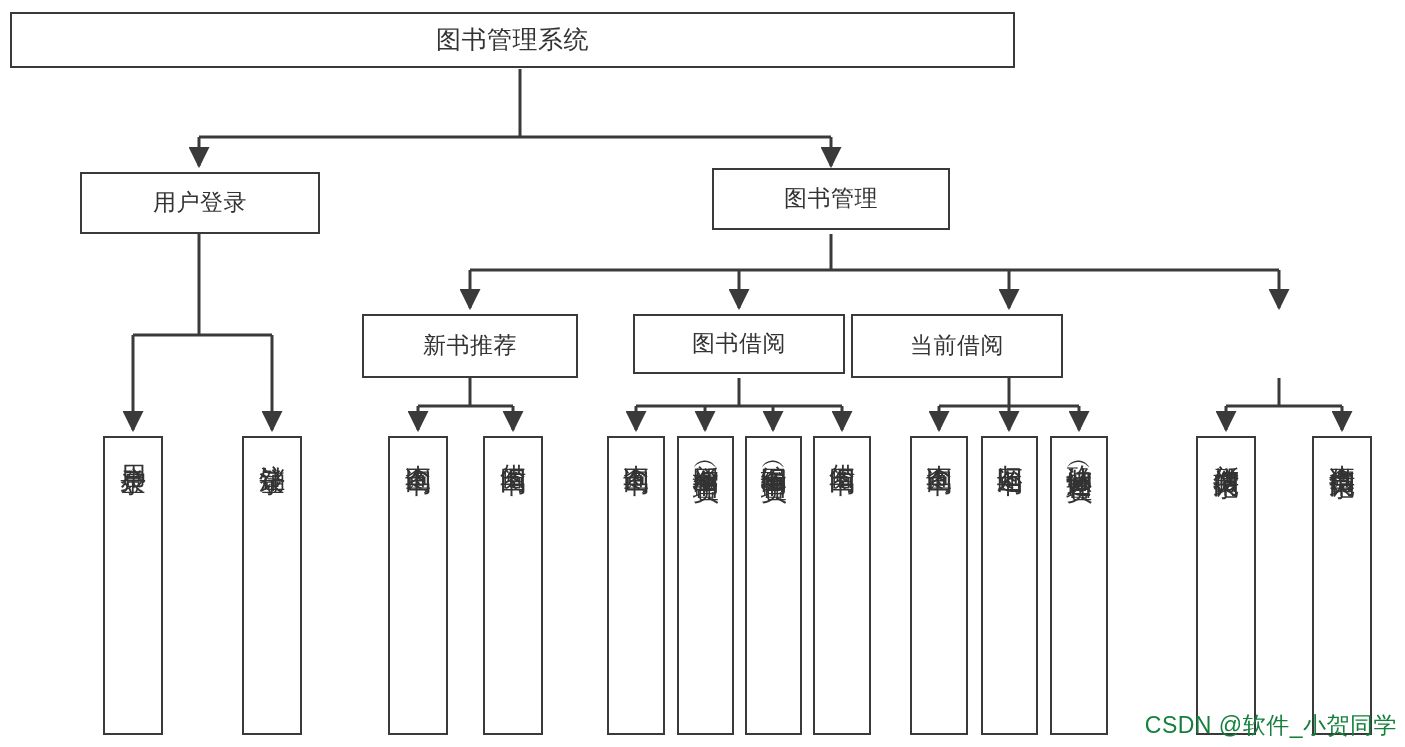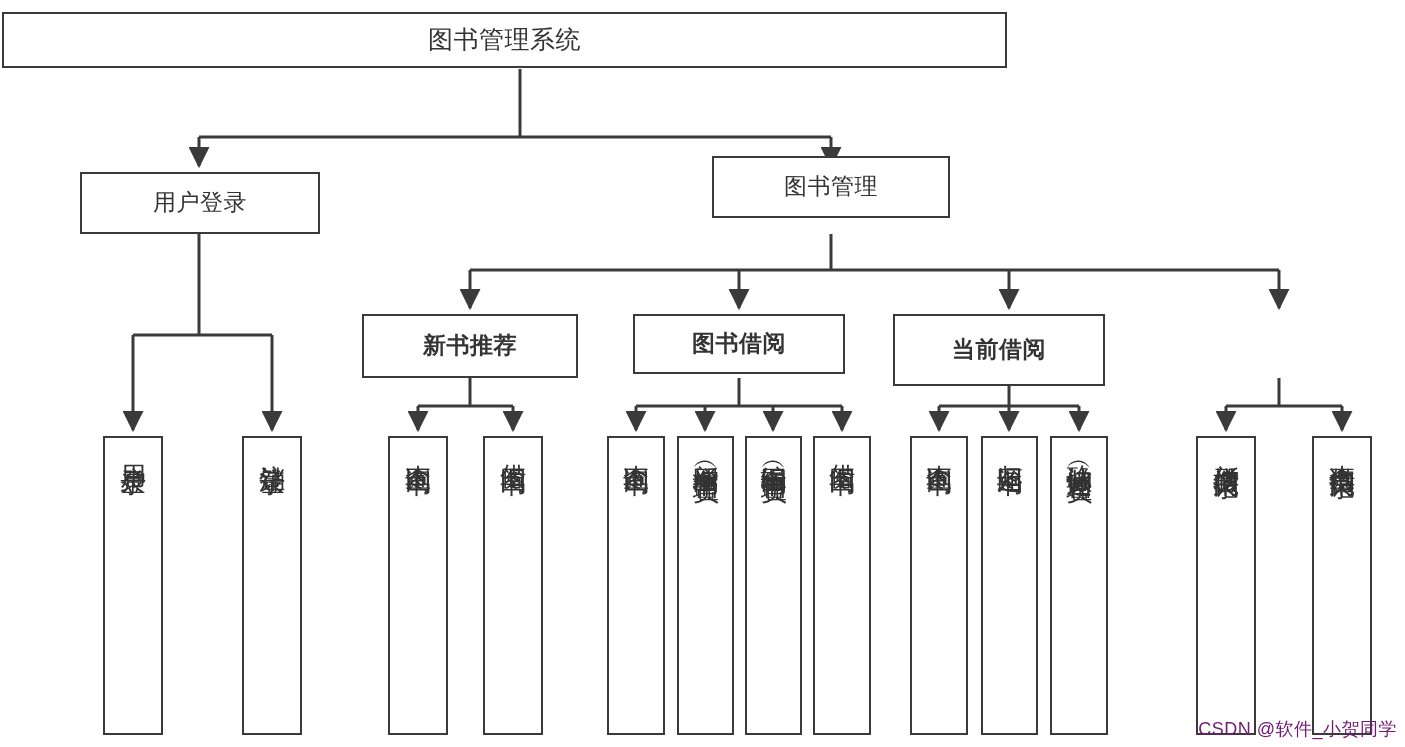--- a/index.html
+++ b/index.html
@@ -29,43 +29,43 @@
   .node .lbl{
     display:block;
     text-align:center;
     line-height:1.18;
     color:#333333;
     letter-spacing:0.5px;
   }
 
   .root .lbl{font-size:25px;}
   .lvl2 .lbl{font-size:23px;}
-  .lvl3 .lbl{font-size:23px;font-weight:bold;}
+  .lvl3 .lbl{font-size:23px;}
 
   
   .leaf{
     align-items:flex-start;
     justify-content:center;
     padding-top:6px;
   }
   .leaf .lbl{
     writing-mode:vertical-rl;
     text-orientation:upright;
     font-size:26px;
     line-height:1.05;
     letter-spacing:2px;
     white-space:nowrap;
     color:#333333;
   }
 
   .watermark{
     position:absolute;
     right:8px;bottom:6px;
-    font-size:18px;
-    color:#701a75;
+    font-size:23px;
+    color:#15803d;
     letter-spacing:0.5px;
     z-index:5;
     white-space:nowrap;
   }
 </style>
 </head>
 <body>
 
 <div id="canvas">
 
@@ -112,38 +112,38 @@
       <path d="M 1009 406 L 1009 430" marker-end="url(#arrow)"></path>
       <path d="M 1079 406 L 1079 430" marker-end="url(#arrow)"></path>
 
       <path d="M 1279 378 L 1279 406"></path>
       <path d="M 1226 406 L 1342 406"></path>
       <path d="M 1226 406 L 1226 430" marker-end="url(#arrow)"></path>
       <path d="M 1342 406 L 1342 430" marker-end="url(#arrow)"></path>
     </g>
   </svg>
 
-  <div class="node root" style="left:2px;top:12px;width:1005px;height:56px;">
+  <div class="node root" style="left:10px;top:12px;width:1005px;height:56px;">
     <span class="lbl">图书管理系统</span>
   </div>
 
   <div class="node lvl2" style="left:80px;top:172px;width:240px;height:62px;">
     <span class="lbl">用户登录</span>
   </div>
-  <div class="node lvl2" style="left:712px;top:156px;width:238px;height:62px;">
+  <div class="node lvl2" style="left:712px;top:168px;width:238px;height:62px;">
     <span class="lbl">图书管理</span>
   </div>
 
   <div class="node lvl3" style="left:362px;top:314px;width:216px;height:64px;">
     <span class="lbl">新书推荐</span>
   </div>
   <div class="node lvl3" style="left:633px;top:314px;width:212px;height:60px;">
     <span class="lbl">图书借阅</span>
   </div>
-  <div class="node lvl3" style="left:893px;top:314px;width:212px;height:72px;">
+  <div class="node lvl3" style="left:851px;top:314px;width:212px;height:64px;">
     <span class="lbl">当前借阅</span>
   </div>
 
   <div class="node leaf" style="left:103px;top:436px;width:60px;height:299px;">
     <span class="lbl">用户登录</span>
   </div>
   <div class="node leaf" style="left:242px;top:436px;width:60px;height:299px;">
     <span class="lbl">注销登录</span>
   </div>
 

